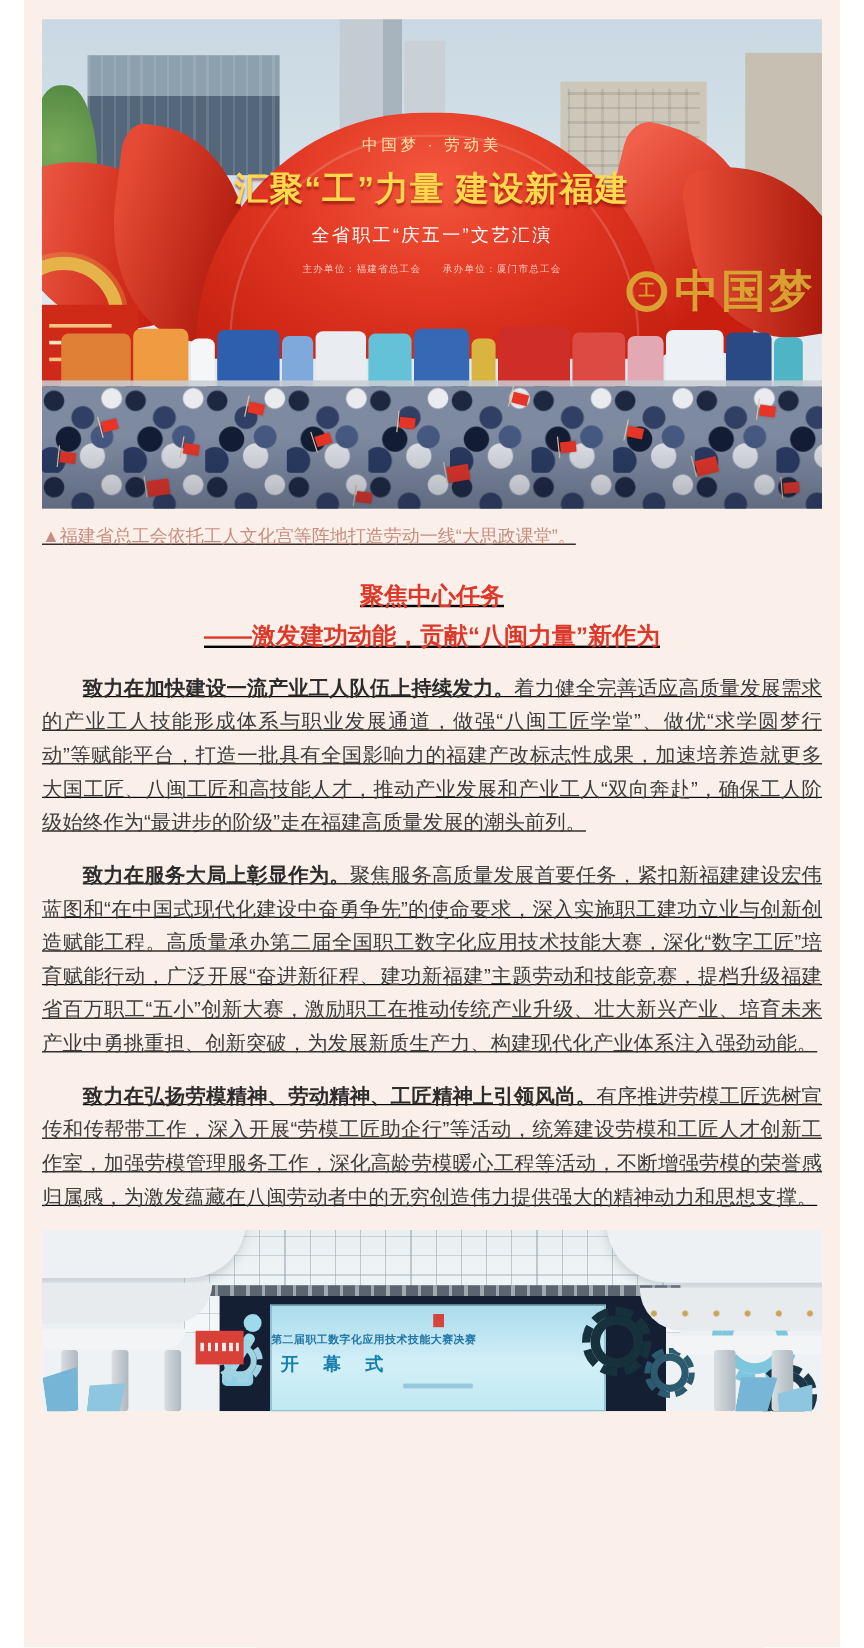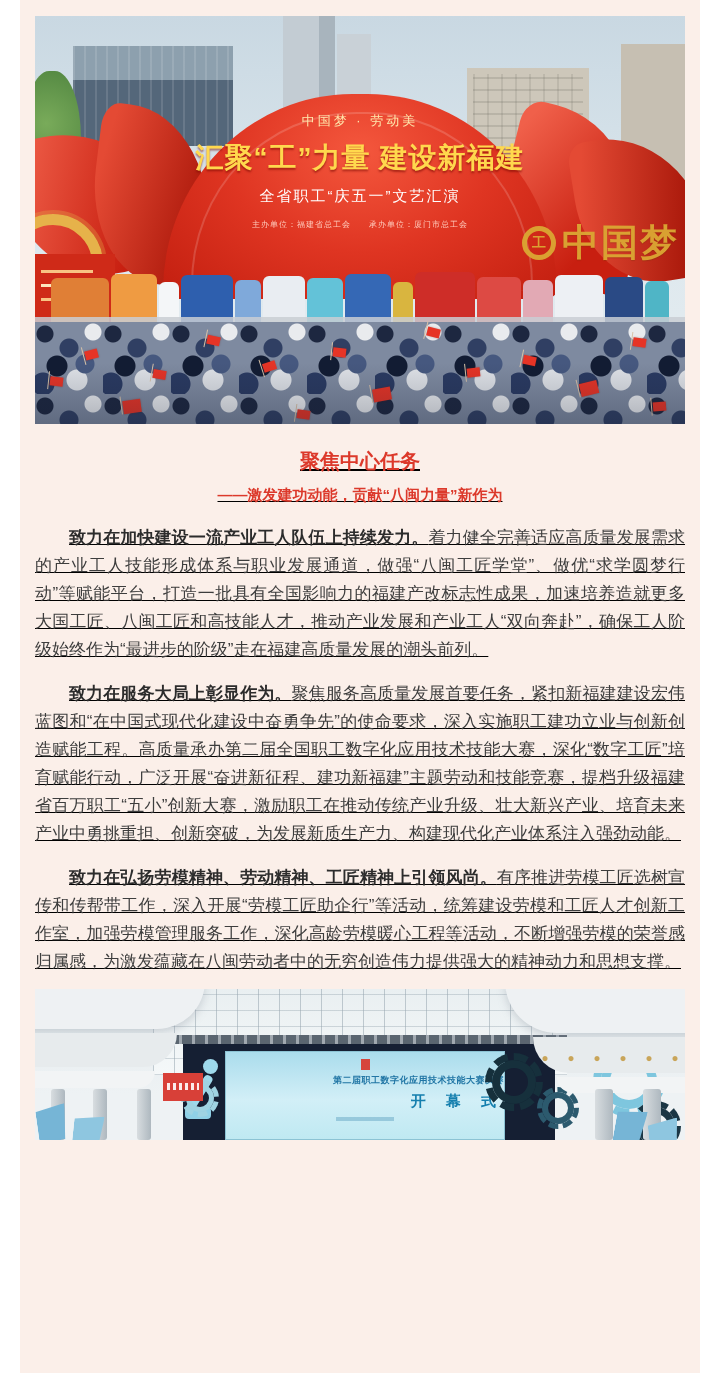--- a/index.html
+++ b/index.html
@@ -64,36 +64,36 @@
   .flag.lg{width:18px;height:13px;}
   .flag::before{content:'';position:absolute;left:-2px;top:-5px;width:1px;height:18px;background:#d8c2a8;}
   .watermark{left:487px;top:202px;display:flex;align-items:center;gap:6px;color:#dba733;opacity:.95;}
   .wm-ring{position:static;width:34px;height:34px;border-radius:50%;border:5px solid #dba733;box-sizing:border-box;
            display:flex;align-items:center;justify-content:center;font-size:14px;font-weight:bold;color:#dba733;}
   .wm-text{position:static;font-size:37px;font-weight:900;letter-spacing:2px;text-shadow:0 1px 1px rgba(90,60,0,.25);}
 
   
   .caption{margin:12px 0 0;font-size:15px;line-height:24px;color:#c68e80;}
   .heading{margin:24px 0 0;font-size:20px;line-height:26px;font-weight:bold;color:#dc392b;text-align:center;}
-  .subheading{margin:8px 0 0;font-size:15px;line-height:26px;font-weight:bold;color:#dc392b;text-align:center;}
+  .subheading{margin:8px 0 0;font-size:20px;line-height:26px;font-weight:bold;color:#dc392b;text-align:center;}
   .body-p{margin:16px 0 0;font-size:17px;line-height:28px;color:#3d3d3d;text-align:justify;text-indent:2em;}
   .body-p strong{color:#2c2c2c;}
 
   
   .venue{height:151px;margin-top:13px;background:linear-gradient(180deg,#e3eaed 0%,#eef2f4 70%);}
   .glass{left:118px;top:0;width:414px;height:86px;
     background:
       repeating-linear-gradient(90deg,rgba(150,165,175,.55) 0 1px,transparent 1px 21px),
       repeating-linear-gradient(0deg,rgba(150,165,175,.4) 0 1px,transparent 1px 16px),
       linear-gradient(180deg,#e9eff1,#f5f8f9);}
   .truss{left:118px;top:46px;width:414px;height:9px;background:#5a6570;
     background-image:repeating-linear-gradient(90deg,rgba(230,235,240,.5) 0 3px,transparent 3px 13px);}
   .backdrop{left:148px;top:55px;width:372px;height:96px;background:#151f33;}
   .screen{left:190px;top:62px;width:280px;height:89px;border:1px solid #8cc3d4;box-sizing:border-box;
-    background:linear-gradient(180deg,#aadcec 0%,#d2eff7 55%,#bfe9f2 100%);text-align:right;}
+    background:linear-gradient(180deg,#aadcec 0%,#d2eff7 55%,#bfe9f2 100%);text-align:left;}
   .screen span{position:static;display:block;}
   .scr-logo{width:9px;height:11px;background:#d6453c;margin:7px auto 4px;position:static;display:block;}
   .scr-title{font-size:9px;font-weight:bold;color:#2176a5;letter-spacing:.5px;}
   .scr-sub{margin-top:5px;font-size:15px;font-weight:bold;color:#157fae;letter-spacing:8px;text-indent:8px;}
   .scr-small{width:58px;height:4px;background:rgba(90,160,190,.45);margin:6px auto 0;position:static;display:block;}
   .robot-head{left:168px;top:70px;width:15px;height:15px;border-radius:50%;background:#9ed9ec;}
   .robot-arm{left:160px;top:84px;width:9px;height:40px;background:#9ed9ec;transform:rotate(32deg);border-radius:4px;}
   .robot-base{left:150px;top:118px;width:26px;height:12px;background:#8fd0e6;border-radius:4px;}
   .gear{border-radius:50%;box-sizing:border-box;}
   .g1{left:450px;top:64px;width:58px;height:58px;border:7px dashed #16303c;box-shadow:inset 0 0 0 8px #16303c;}
@@ -188,20 +188,21 @@
         <i class="flag" style="left:618px;top:80px;transform:rotate(-5deg)"></i>
         <i class="flag" style="left:262px;top:88px;transform:rotate(8deg)"></i>
         <i class="flag" style="left:15px;top:55px;transform:rotate(6deg)"></i>
       </div>
       <div class="watermark">
         <span class="wm-ring">工</span>
         <span class="wm-text">中国梦</span>
       </div>
     </figure>
 
+    <p class="caption">▲福建省总工会依托工人文化宫等阵地打造劳动一线“大思政课堂”。</p>
 
     <h2 class="heading">聚焦中心任务</h2>
     <h3 class="subheading">——激发建功动能，贡献“八闽力量”新作为</h3>
 
     <p class="body-p"><strong>致力在加快建设一流产业工人队伍上持续发力。</strong><span>着力健全完善适应高质量发展需求的产业工人技能形成体系与职业发展通道，做强“八闽工匠学堂”、做优“求学圆梦行动”等赋能平台，打造一批具有全国影响力的福建产改标志性成果，加速培养造就更多大国工匠、八闽工匠和高技能人才，推动产业发展和产业工人“双向奔赴”，确保工人阶级始终作为“最进步的阶级”走在福建高质量发展的潮头前列。</span></p>
     <p class="body-p"><strong>致力在服务大局上彰显作为。</strong><span>聚焦服务高质量发展首要任务，紧扣新福建建设宏伟蓝图和“在中国式现代化建设中奋勇争先”的使命要求，深入实施职工建功立业与创新创造赋能工程。高质量承办第二届全国职工数字化应用技术技能大赛，深化“数字工匠”培育赋能行动，广泛开展“奋进新征程、建功新福建”主题劳动和技能竞赛，提档升级福建省百万职工“五小”创新大赛，激励职工在推动传统产业升级、壮大新兴产业、培育未来产业中勇挑重担、创新突破，为发展新质生产力、构建现代化产业体系注入强劲动能。</span></p>
     <p class="body-p"><strong>致力在弘扬劳模精神、劳动精神、工匠精神上引领风尚。</strong><span>有序推进劳模工匠选树宣传和传帮带工作，深入开展“劳模工匠助企行”等活动，统筹建设劳模和工匠人才创新工作室，加强劳模管理服务工作，深化高龄劳模暖心工程等活动，不断增强劳模的荣誉感归属感，为激发蕴藏在八闽劳动者中的无穷创造伟力提供强大的精神动力和思想支撑。</span></p>
 
     <figure class="photo venue" style="margin:13px 0 0">
       <i class="glass"></i>

